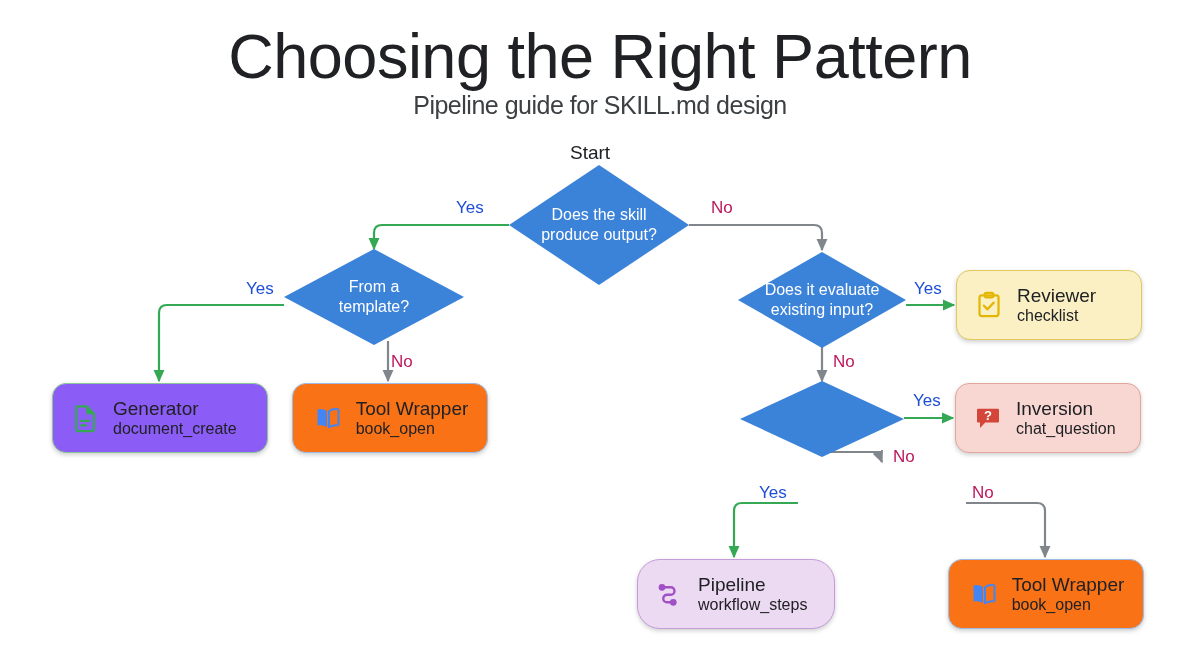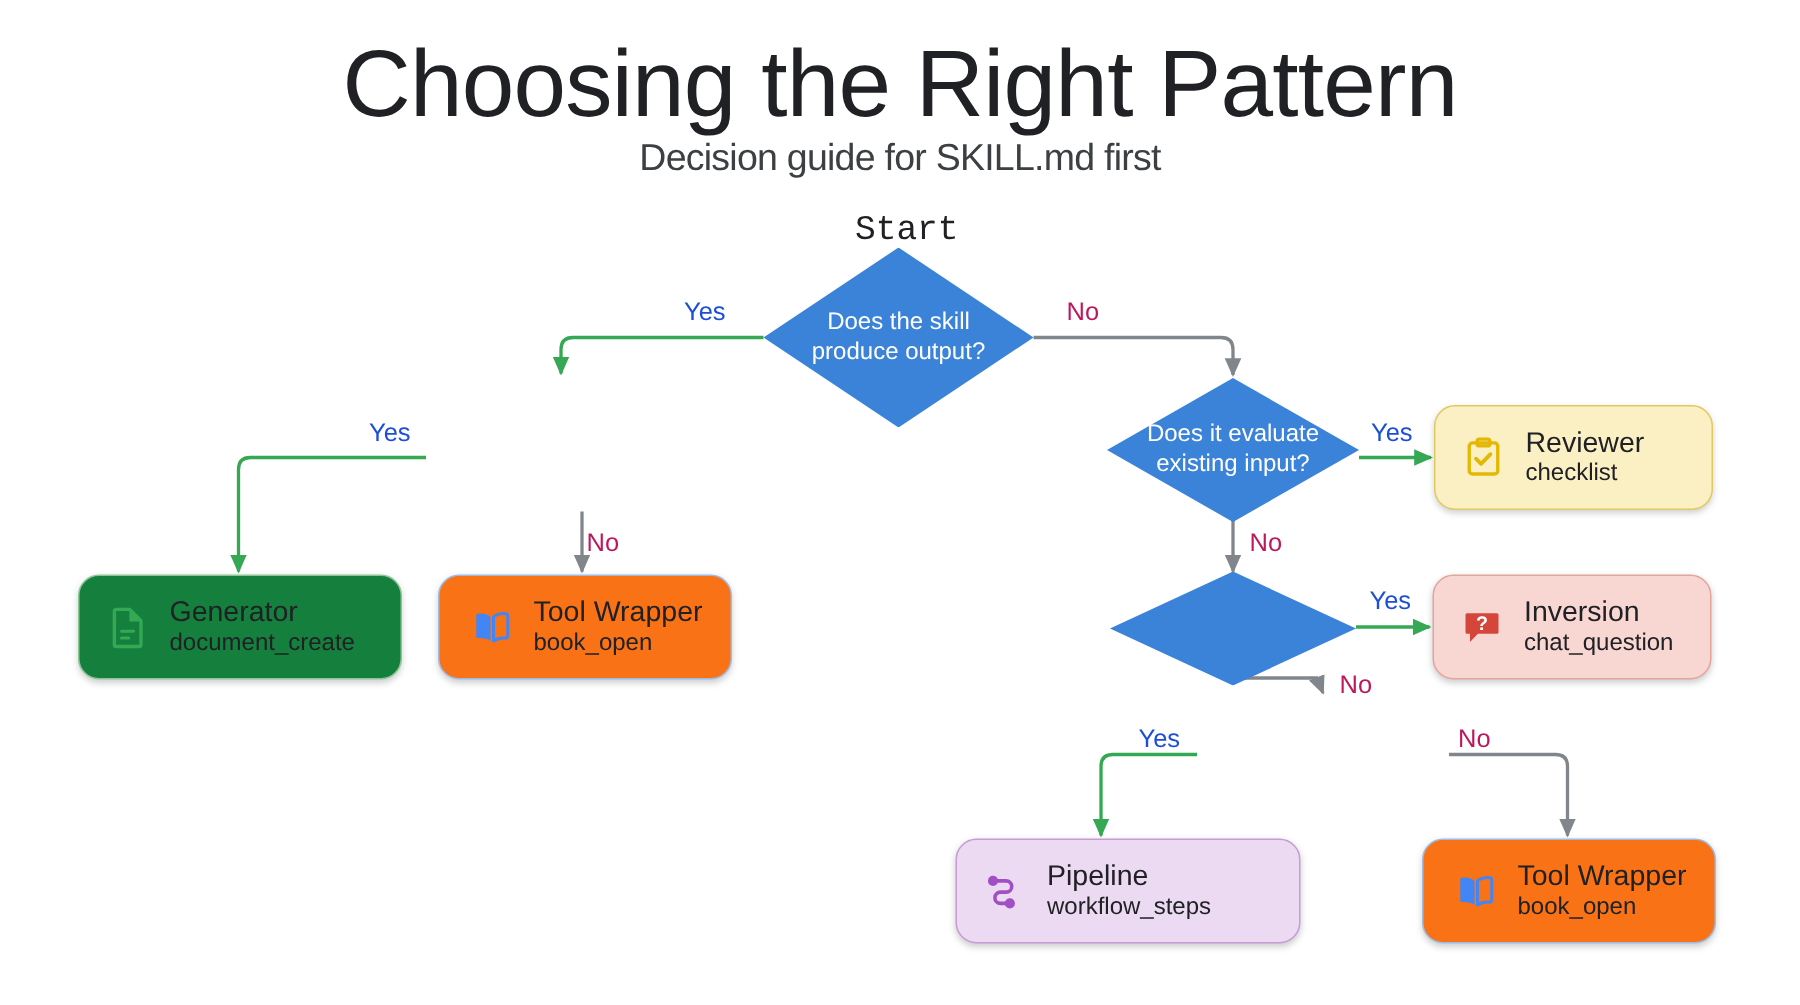--- a/index.html
+++ b/index.html
@@ -68,25 +68,24 @@
     font-size: 17px;
     line-height: 20px;
     white-space: nowrap;
   }
   .edge-label.yes { color: #1d4ed8; }
   .edge-label.no  { color: #be185d; }
 
   
   #start-label {
     position: absolute;
-    font-size: 23px;
+    font-size: 19px;
     line-height: 24px;
     color: #202124;
     white-space: nowrap;
-    font-family: Liberation Mono, monospace;
   }
 
   
   .diamond {
     position: absolute;
     display: flex;
     align-items: center;
     justify-content: center;
   }
   .diamond .shape {
@@ -135,33 +134,33 @@
   }
   .card .card-title {
     font-size: 19px;
     color: #202124;
   }
   .card .card-sub {
     font-size: 16px;
     color: #202124;
   }
 
-  .card.green  { background: #15803d; border-color: #8cc695; }
+  .card.green  { background: #8b5cf6; border-color: #8cc695; }
   .card.blue   { background: #f97316; border-color: #9dbbe4; justify-content: center; }
   .card.yellow { background: #fbf0c4; border-color: #e2c95f; }
   .card.red    { background: #f8d6d2; border-color: #e4a59d; }
   .card.purple { background: #ecd9f2; border-color: #c79bd8; }
 </style>
 </head>
 <body>
 
 <div id="canvas">
 
   <div class="title" id="page-title">Choosing the Right Pattern</div>
-  <div class="title" id="page-subtitle">Decision guide for SKILL.md first</div>
+  <div class="title" id="page-subtitle">Pipeline guide for SKILL.md design</div>
 
   <svg id="edges" viewBox="0 0 1200 670">
     <defs>
       <marker id="arrow-green" viewBox="0 0 10 10" refX="8.5" refY="5" markerWidth="6" markerHeight="6" orient="auto-start-reverse">
         <path d="M 0 0.8 L 9.5 5 L 0 9.2 z" fill="#34a853"></path>
       </marker>
       <marker id="arrow-gray" viewBox="0 0 10 10" refX="8.5" refY="5" markerWidth="6" markerHeight="6" orient="auto-start-reverse">
         <path d="M 0 0.8 L 9.5 5 L 0 9.2 z" fill="#80868b"></path>
       </marker>
     </defs>
@@ -209,20 +208,25 @@
   <div class="edge-label no" style="left:893px; top:447px;">No</div>
   <div class="edge-label yes" style="left:759px; top:483px;">Yes</div>
   <div class="edge-label no" style="left:972px; top:483px;">No</div>
 
   <div class="diamond" style="left:509px; top:165px; width:180px; height:120px;">
     <span class="shape"></span>
     <span class="dtext">Does the skill
 produce output?</span>
   </div>
 
+  <div class="diamond" style="left:284px; top:249px; width:180px; height:96px;">
+    <span class="shape"></span>
+    <span class="dtext">From a
+template?</span>
+  </div>
 
   <div class="diamond" style="left:738px; top:252px; width:168px; height:96px;">
     <span class="shape"></span>
     <span class="dtext">Does it evaluate
 existing input?</span>
   </div>
 
   <div class="diamond" style="left:740px; top:381px; width:164px; height:76px;">
     <span class="shape"></span>
   </div>
@@ -276,21 +280,21 @@
         <path d="M4 4.6 h16 a0.8 0.8 0 0 1 0.8 0.8 v9.4 a0.8 0.8 0 0 1 -0.8 0.8 H9.8 L5.6 20 v-4.4 H4 a0.8 0.8 0 0 1 -0.8 -0.8 V5.4 A0.8 0.8 0 0 1 4 4.6 z" fill="#d4453a"></path>
         <text x="12" y="13.6" text-anchor="middle" font-family="Liberation Sans, sans-serif" font-size="10.5" font-weight="bold" fill="#ffffff">?</text>
       </svg>
     </span>
     <span class="card-text">
       <span class="card-title">Inversion</span>
       <span class="card-sub">chat_question</span>
     </span>
   </div>
 
-  <div class="card purple" style="left:637px; top:559px; width:230px; height:70px;">
+  <div class="card purple" style="left:637px; top:559px; width:198px; height:70px;border-radius:23px;">
     <span class="card-icon">
       <svg width="30" height="30" viewBox="0 0 24 24">
         <path d="M7.2 6.6 h5.4 a3 3 0 0 1 0 6 h-3 a3 3 0 0 0 0 6 h3.6" fill="none" stroke="#a14fc4" stroke-width="1.9" stroke-linecap="round" stroke-linejoin="round"></path>
         <circle cx="5.6" cy="6.6" r="2.7" fill="#a14fc4"></circle>
         <circle cx="14.6" cy="18.6" r="2.7" fill="#a14fc4"></circle>
       </svg>
     </span>
     <span class="card-text">
       <span class="card-title">Pipeline</span>
       <span class="card-sub">workflow_steps</span>

